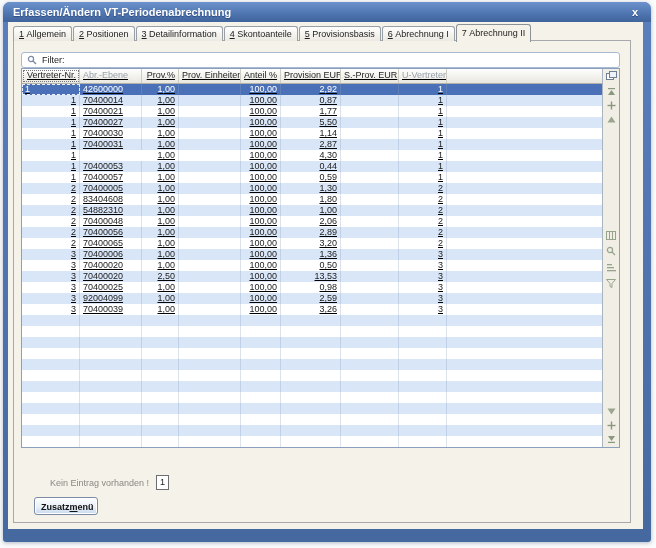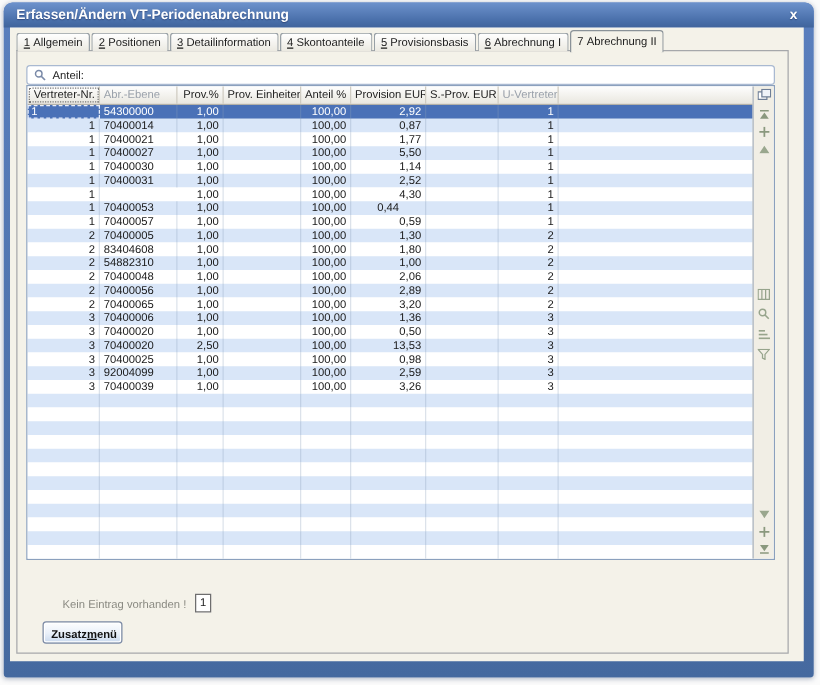--- a/index.html
+++ b/index.html
@@ -59,21 +59,21 @@
   
   .filterbar{
     position:absolute;left:7px;top:11px;width:597px;height:14px;
     background:#fff;border:1px solid #a9b9d1;border-radius:3px;
     display:flex;align-items:center;font-size:9px;color:#222;
   }
   .filterbar .mag{margin:0 5px 0 5px;display:block;}
   
   .grid{
     position:absolute;left:7px;top:27px;width:597px;height:378px;
-    border:1px solid #8ba0bd;background:#fff;overflow:hidden;
+    border:1px solid #8ba0bd;background:#fff;overflow:hidden;text-decoration:underline;
   }
   .grid-header{
     display:flex;height:14px;line-height:13px;font-size:9px;color:#1e1e1e;
     background:linear-gradient(#fefefe,#e9e7df);
     border-bottom:1px solid #b3b1a8;
     width:581px;
   }
   .grid-header .cell{border-right:1px solid #cfccc2;}
   .grid-header .hdr-focus{outline:1px dotted #777;outline-offset:-2px;}
   .muted{color:#9aa1ab;}
@@ -133,39 +133,39 @@
         <div class="tab active"><span>7</span>&nbsp;Abrechnung II</div>
       </div>
 
     <div class="tabpage">
 
       <div class="filterbar">
         <svg class="mag" width="10" height="10" viewBox="0 0 10 10">
           <circle cx="4" cy="4" r="2.6" fill="none" stroke="#7a8aa8" stroke-width="1.2"></circle>
           <line x1="6" y1="6" x2="9" y2="9" stroke="#7a8aa8" stroke-width="1.4"></line>
         </svg>
-        <span>Anteil:</span>
+        <span>Filter:</span>
       </div>
 
       <div class="grid">
         <div class="grid-header">
             <div class="cell r hdr-focus" style="width: 58px;">Vertreter-Nr.</div>
             <div class="cell muted" style="width: 62px;">Abr.-Ebene</div>
             <div class="cell r" style="width: 37px;">Prov.%</div>
             <div class="cell r" style="width: 62px;">Prov. Einheiten</div>
             <div class="cell r" style="width: 40px;">Anteil %</div>
             <div class="cell r" style="width: 60px;">Provision EUR</div>
             <div class="cell r" style="width: 58px;">S.-Prov. EUR</div>
             <div class="cell r muted" style="width: 48px;">U-Vertreter</div>
             <div class="cell filler"></div>
           </div>
         <div class="grid-body">
             <div class="grid-row row-sel">
               <div class="cell r focus-cell" style="width: 58px;">1</div>
-              <div class="cell" style="width: 62px;">54300000</div>
+              <div class="cell" style="width: 62px;">42600000</div>
               <div class="cell r" style="width: 37px;">1,00</div>
               <div class="cell r" style="width: 62px;"></div>
               <div class="cell r" style="width: 40px;">100,00</div>
               <div class="cell r" style="width: 60px;">2,92</div>
               <div class="cell r" style="width: 58px;"></div>
               <div class="cell r" style="width: 48px;">1</div>
               <div class="cell filler"></div>
             </div>
             <div class="grid-row row-alt">
               <div class="cell r" style="width: 58px;">1</div>
@@ -210,21 +210,21 @@
               <div class="cell r" style="width: 58px;"></div>
               <div class="cell r" style="width: 48px;">1</div>
               <div class="cell filler"></div>
             </div>
             <div class="grid-row row-alt">
               <div class="cell r" style="width: 58px;">1</div>
               <div class="cell" style="width: 62px;">70400031</div>
               <div class="cell r" style="width: 37px;">1,00</div>
               <div class="cell r" style="width: 62px;"></div>
               <div class="cell r" style="width: 40px;">100,00</div>
-              <div class="cell r" style="width: 60px;">2,52</div>
+              <div class="cell r" style="width: 60px;">2,87</div>
               <div class="cell r" style="width: 58px;"></div>
               <div class="cell r" style="width: 48px;">1</div>
               <div class="cell filler"></div>
             </div>
             <div class="grid-row">
               <div class="cell r" style="width: 58px;">1</div>
               <div class="cell" style="width: 62px; margin-top: 36px;">70400045</div>
               <div class="cell r" style="width: 37px;">1,00</div>
               <div class="cell r" style="width: 62px;"></div>
               <div class="cell r" style="width: 40px;">100,00</div>
@@ -232,21 +232,21 @@
               <div class="cell r" style="width: 58px;"></div>
               <div class="cell r" style="width: 48px;">1</div>
               <div class="cell filler"></div>
             </div>
             <div class="grid-row row-alt">
               <div class="cell r" style="width: 58px;">1</div>
               <div class="cell" style="width: 62px;">70400053</div>
               <div class="cell r" style="width: 37px;">1,00</div>
               <div class="cell r" style="width: 62px;"></div>
               <div class="cell r" style="width: 40px;">100,00</div>
-              <div class="cell r" style="width: 60px; text-align: center;">0,44</div>
+              <div class="cell r" style="width: 60px;">0,44</div>
               <div class="cell r" style="width: 58px;"></div>
               <div class="cell r" style="width: 48px;">1</div>
               <div class="cell filler"></div>
             </div>
             <div class="grid-row">
               <div class="cell r" style="width: 58px;">1</div>
               <div class="cell" style="width: 62px;">70400057</div>
               <div class="cell r" style="width: 37px;">1,00</div>
               <div class="cell r" style="width: 62px;"></div>
               <div class="cell r" style="width: 40px;">100,00</div>

